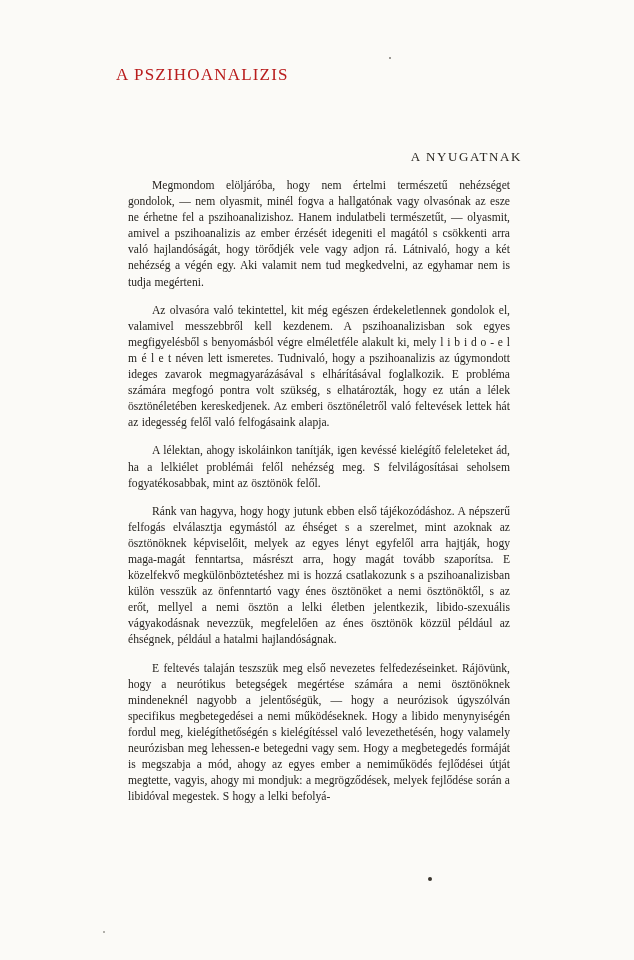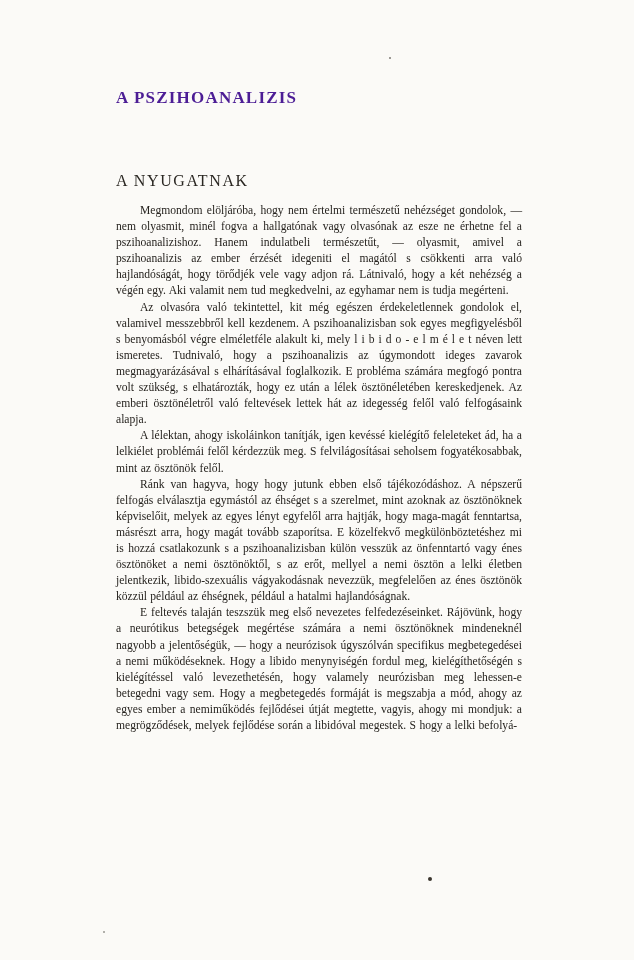--- a/index.html
+++ b/index.html
@@ -18,46 +18,47 @@
     overflow: hidden;
   }
   .content-column {
     position: absolute;
     left: 116px;
     top: 0;
     width: 406px;
   }
   .doc-title {
     margin: 0;
-    padding-top: 86px;
+    padding-top: 63px;
     font-size: 17px;
     line-height: 24px;
-    font-weight: 700;
+    font-weight: 400;
     letter-spacing: 1.2px;
-    color: #4c1d95;
+    color: #b91c1c;
   }
   .doc-title .title-line {
     display: block;
   }
   .dedication {
     margin-top: 62px;
-    font-size: 16px;
+    text-align: right;
+    font-size: 13px;
     letter-spacing: 1.6px;
     font-weight: 500;
     color: #2a2722;
   }
   .body-text {
     margin-top: 13px;
     font-size: 11.6px;
     line-height: 16.1px;
     text-align: justify;
     color: #26231f;
   }
   .body-text p {
-    margin: 0;
+    margin: 12px;
     text-indent: 24px;
     word-spacing: 0.5px;
   }
   .speck {
     position: absolute;
     background: #3a352e;
     border-radius: 50%;
   }
   .speck-top {
     left: 389px;
@@ -91,21 +92,21 @@
 
     <h1 class="doc-title">
       <span class="title-line">A PSZIHOANALIZIS</span>
     </h1>
 
     <div class="dedication">A NYUGATNAK</div>
 
     <div class="body-text">
       <p>Megmondom elöljáróba, hogy nem értelmi természetű nehézséget gondolok, — nem olyasmit, minél fogva a hallgatónak vagy olvasónak az esze ne érhetne fel a pszihoanalizishoz. Hanem indulatbeli természetűt, — olyasmit, amivel a pszihoanalizis az ember érzését idegeniti el magától s csökkenti arra való hajlandóságát, hogy törődjék vele vagy adjon rá. Látnivaló, hogy a két nehézség a végén egy. Aki valamit nem tud megkedvelni, az egyhamar nem is tudja megérteni.</p>
       <p>Az olvasóra való tekintettel, kit még egészen érdekeletlennek gondolok el, valamivel messzebbről kell kezdenem. A pszihoanalizisban sok egyes megfigyelésből s benyomásból végre elméletféle alakult ki, mely l i b i d o - e l m é l e t néven lett ismeretes. Tudnivaló, hogy a pszihoanalizis az úgymondott ideges zavarok megmagyarázásával s elhárításával foglalkozik. E probléma számára megfogó pontra volt szükség, s elhatározták, hogy ez után a lélek ösztönéletében kereskedjenek. Az emberi ösztönéletről való feltevések lettek hát az idegesség felől való felfogásaink alapja.</p>
-      <p>A lélektan, ahogy iskoláinkon tanítják, igen kevéssé kielégítő feleleteket ád, ha a lelkiélet problémái felől kérdezzük meg. S felvilágosításai seholsem fogyatékosabbak, mint az ösztönök felől.</p>
+      <p>A lélektan, ahogy iskoláinkon tanítják, igen kevéssé kielégítő feleleteket ád, ha a lelkiélet problémái felől nehézség meg. S felvilágosításai seholsem fogyatékosabbak, mint az ösztönök felől.</p>
       <p>Ránk van hagyva, hogy hogy jutunk ebben első tájékozódáshoz. A népszerű felfogás elválasztja egymástól az éhséget s a szerelmet, mint azoknak az ösztönöknek képviselőit, melyek az egyes lényt egyfelől arra hajtják, hogy maga-magát fenntartsa, másrészt arra, hogy magát tovább szaporítsa. E közelfekvő megkülönböztetéshez mi is hozzá csatlakozunk s a pszihoanalizisban külön vesszük az önfenntartó vagy énes ösztönöket a nemi ösztönöktől, s az erőt, mellyel a nemi ösztön a lelki életben jelentkezik, libido-szexuális vágyakodásnak nevezzük, megfelelően az énes ösztönök közzül például az éhségnek, például a hatalmi hajlandóságnak.</p>
       <p>E feltevés talaján teszszük meg első nevezetes felfedezéseinket. Rájövünk, hogy a neurótikus betegségek megértése számára a nemi ösztönöknek mindeneknél nagyobb a jelentőségük, — hogy a neurózisok úgyszólván specifikus megbetegedései a nemi működéseknek. Hogy a libido menynyiségén fordul meg, kielégíthetőségén s kielégítéssel való levezethetésén, hogy valamely neurózisban meg lehessen-e betegedni vagy sem. Hogy a megbetegedés formáját is megszabja a mód, ahogy az egyes ember a nemiműködés fejlődései útját megtette, vagyis, ahogy mi mondjuk: a megrögződések, melyek fejlődése során a libidóval megestek. S hogy a lelki befolyá-</p>
     </div>
 
   </div>
 
   <span class="speck speck-bottom"></span>
   <span class="speck speck-footer"></span>
 
 </div>

